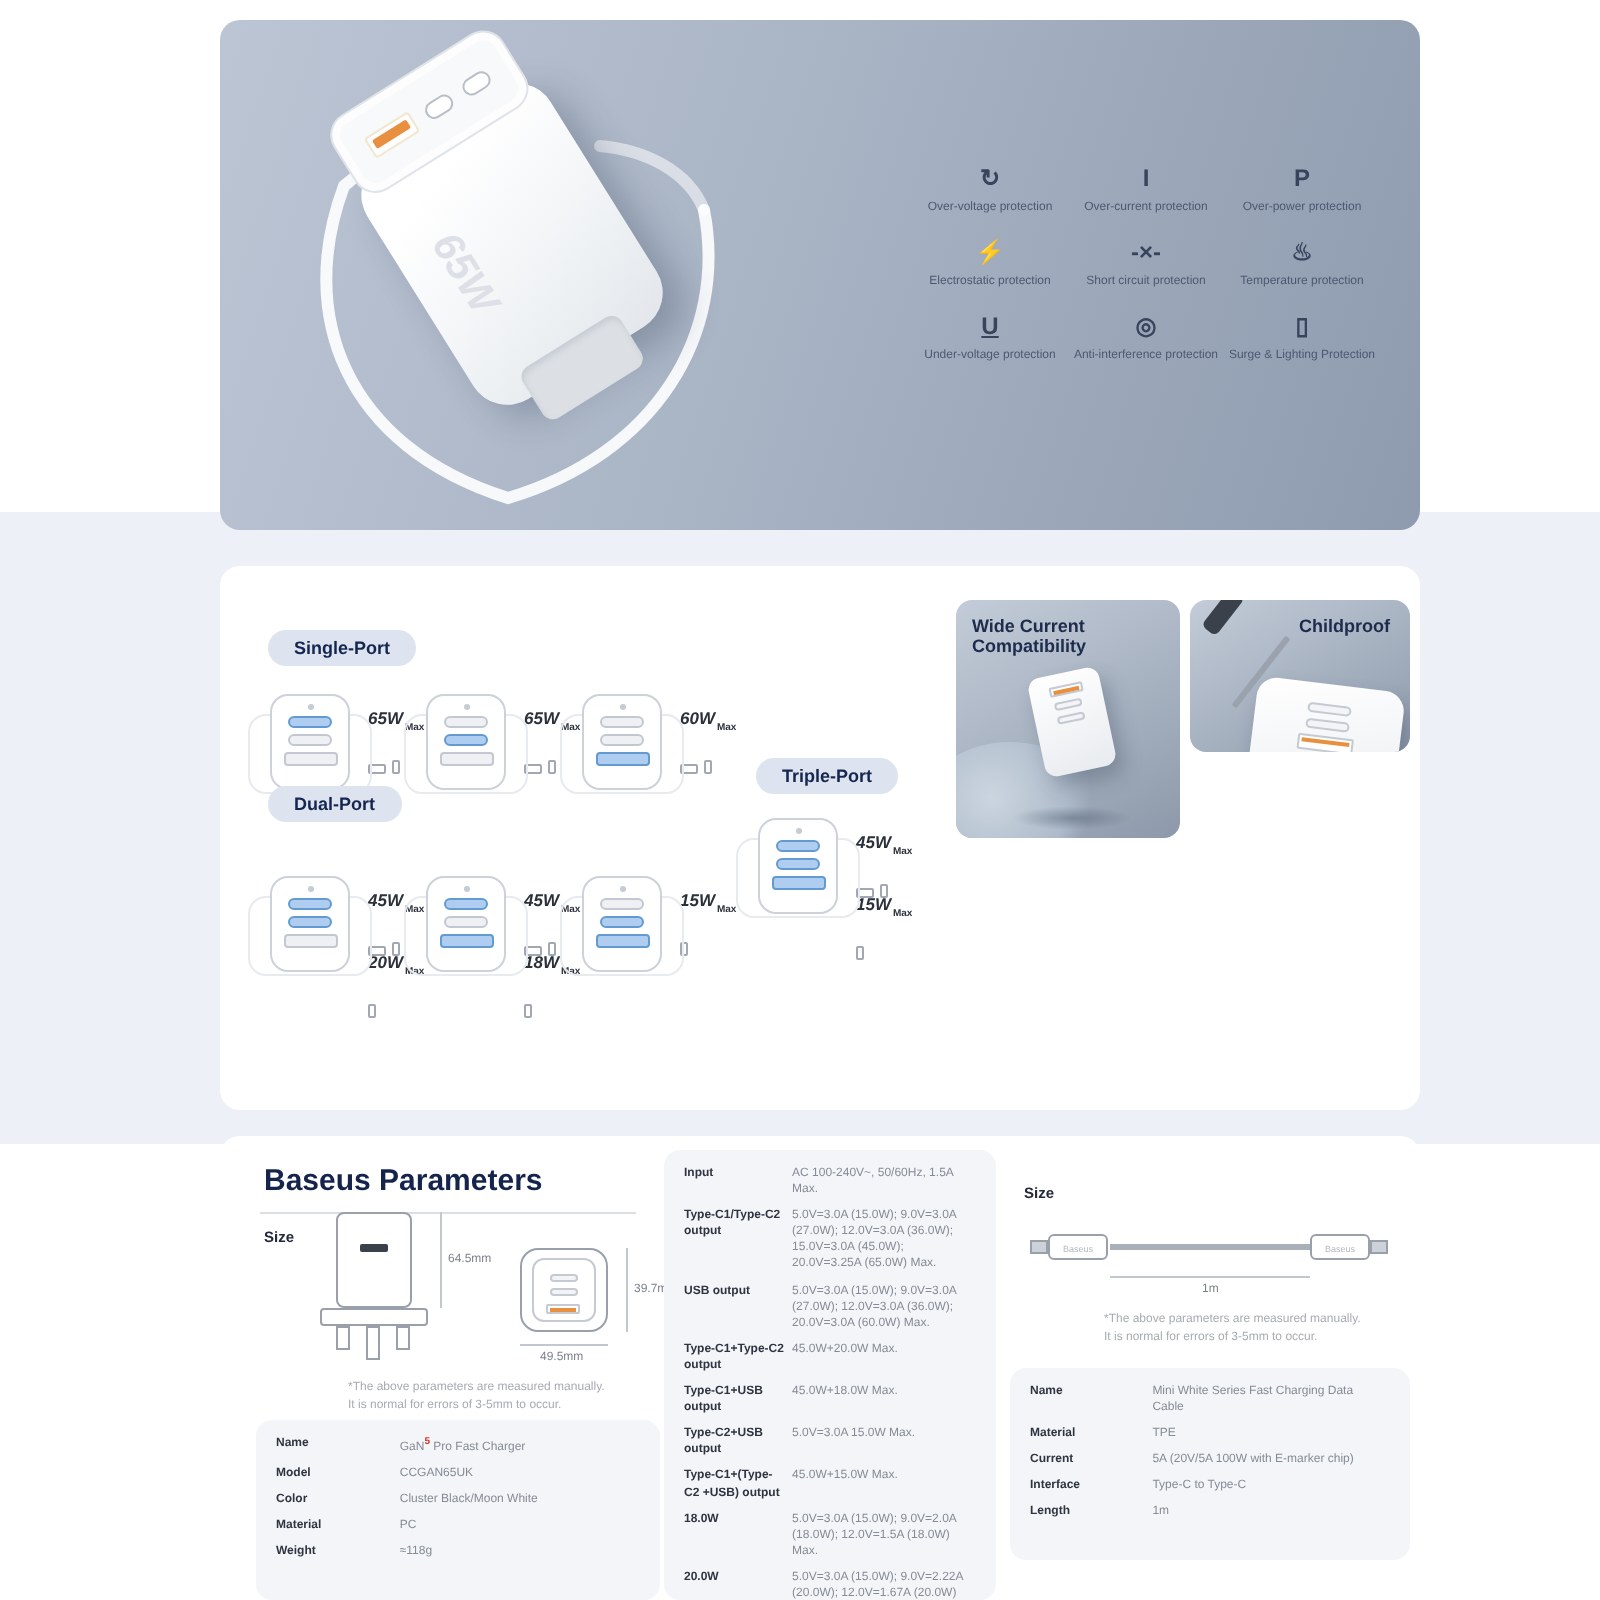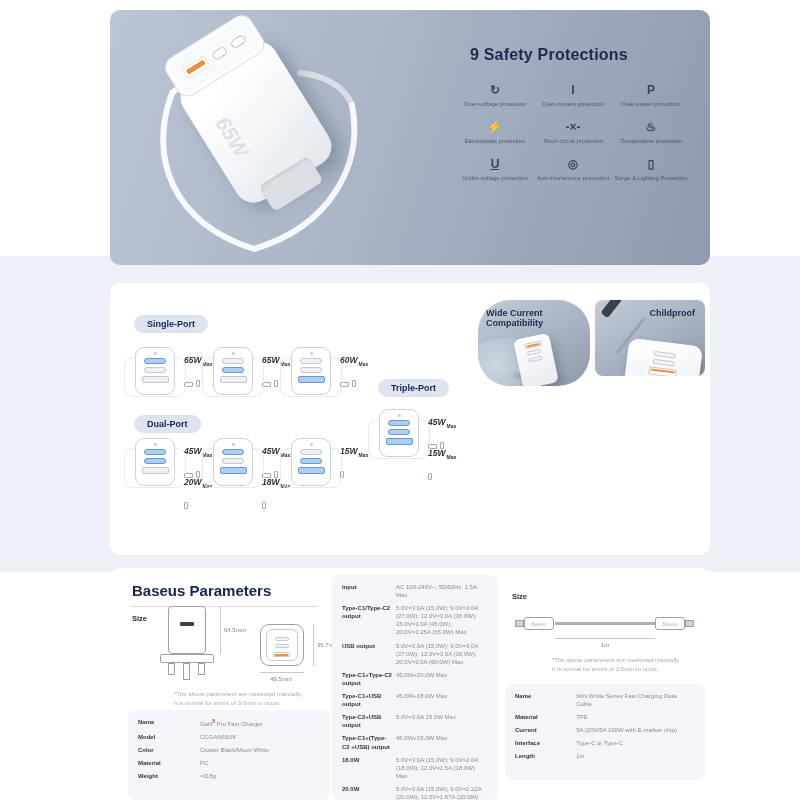--- a/index.html
+++ b/index.html
@@ -114,21 +114,20 @@
       </div>
       <div class="hc-top">
         <div class="hc-ports">
           <span class="hc-usba"></span>
           <span class="hc-typec"></span>
           <span class="hc-typec"></span>
         </div>
       </div>
       <div class="hc-plug"></div>
     </div>
-    <div class="hero-title">9 Safety Protections</div>
     <div class="prot-grid">
       <div class="prot-cell">
         <span class="prot-ico">↻</span>
         <div class="prot-lbl">Over-voltage protection</div>
       </div>
       <div class="prot-cell">
         <span class="prot-ico">I</span>
         <div class="prot-lbl">Over-current protection</div>
       </div>
       <div class="prot-cell">
@@ -204,21 +203,21 @@
             <span class="port"></span>
             <span class="port usb on"></span>
           </div>
         </div>
       <div class="entries">
           <div class="entry"><span class="watt">60W</span><span class="maxl">Max</span>
         <span class="devs"><i class="dev laptop"></i><i class="dev phone"></i></span></div>
         </div>
     </div>
 
-    <span class="pill" style="left:24px; top:132px;text-align:center;">Dual-Port</span>
+    <span class="pill" style="left:24px; top:110px;text-align:center;">Dual-Port</span>
 
     <div class="pgroup" style="left:22px; top:155px;">
       <div class="cdiag">
           <div class="cd-wing"></div>
           <div class="cd-body">
         <span class="cd-dot"></span>
             <span class="port on"></span>
             <span class="port on"></span>
             <span class="port usb"></span>
           </div>
@@ -275,21 +274,21 @@
           </div>
         </div>
       <div class="entries">
         <div class="entry"><span class="watt">45W</span><span class="maxl">Max</span>
           <span class="devs"><i class="dev laptop"></i><i class="dev phone"></i></span></div>
         <div class="entry"><span class="watt">15W</span><span class="maxl">Max</span>
           <span class="devs"><i class="dev phone"></i></span></div>
       </div>
     </div>
 
-    <div class="panel" style="left:368px; top:17px; width:112px; height:86px;border-radius:32px;">
+    <div class="panel" style="left:368px; top:17px; width:112px; height:119px;">
       <span class="ptitle" style="left:8px; top:8px;">Wide Current Compatibility</span>
       <div class="globe"></div>
       <div class="shadow-ell" style="left:28px; bottom:4px; width:60px; height:12px;"></div>
       <div class="mock-charger" style="left:40px; top:36px; width:36px; height:50px; transform:rotate(-12deg);">
         <span class="mock-port mp-a orange" style="margin-top:6px;"></span>
         <span class="mock-port mp-c"></span>
         <span class="mock-port mp-c"></span>
       </div>
     </div>
     <div class="panel" style="left:485px; top:17px; width:110px; height:76px;">

